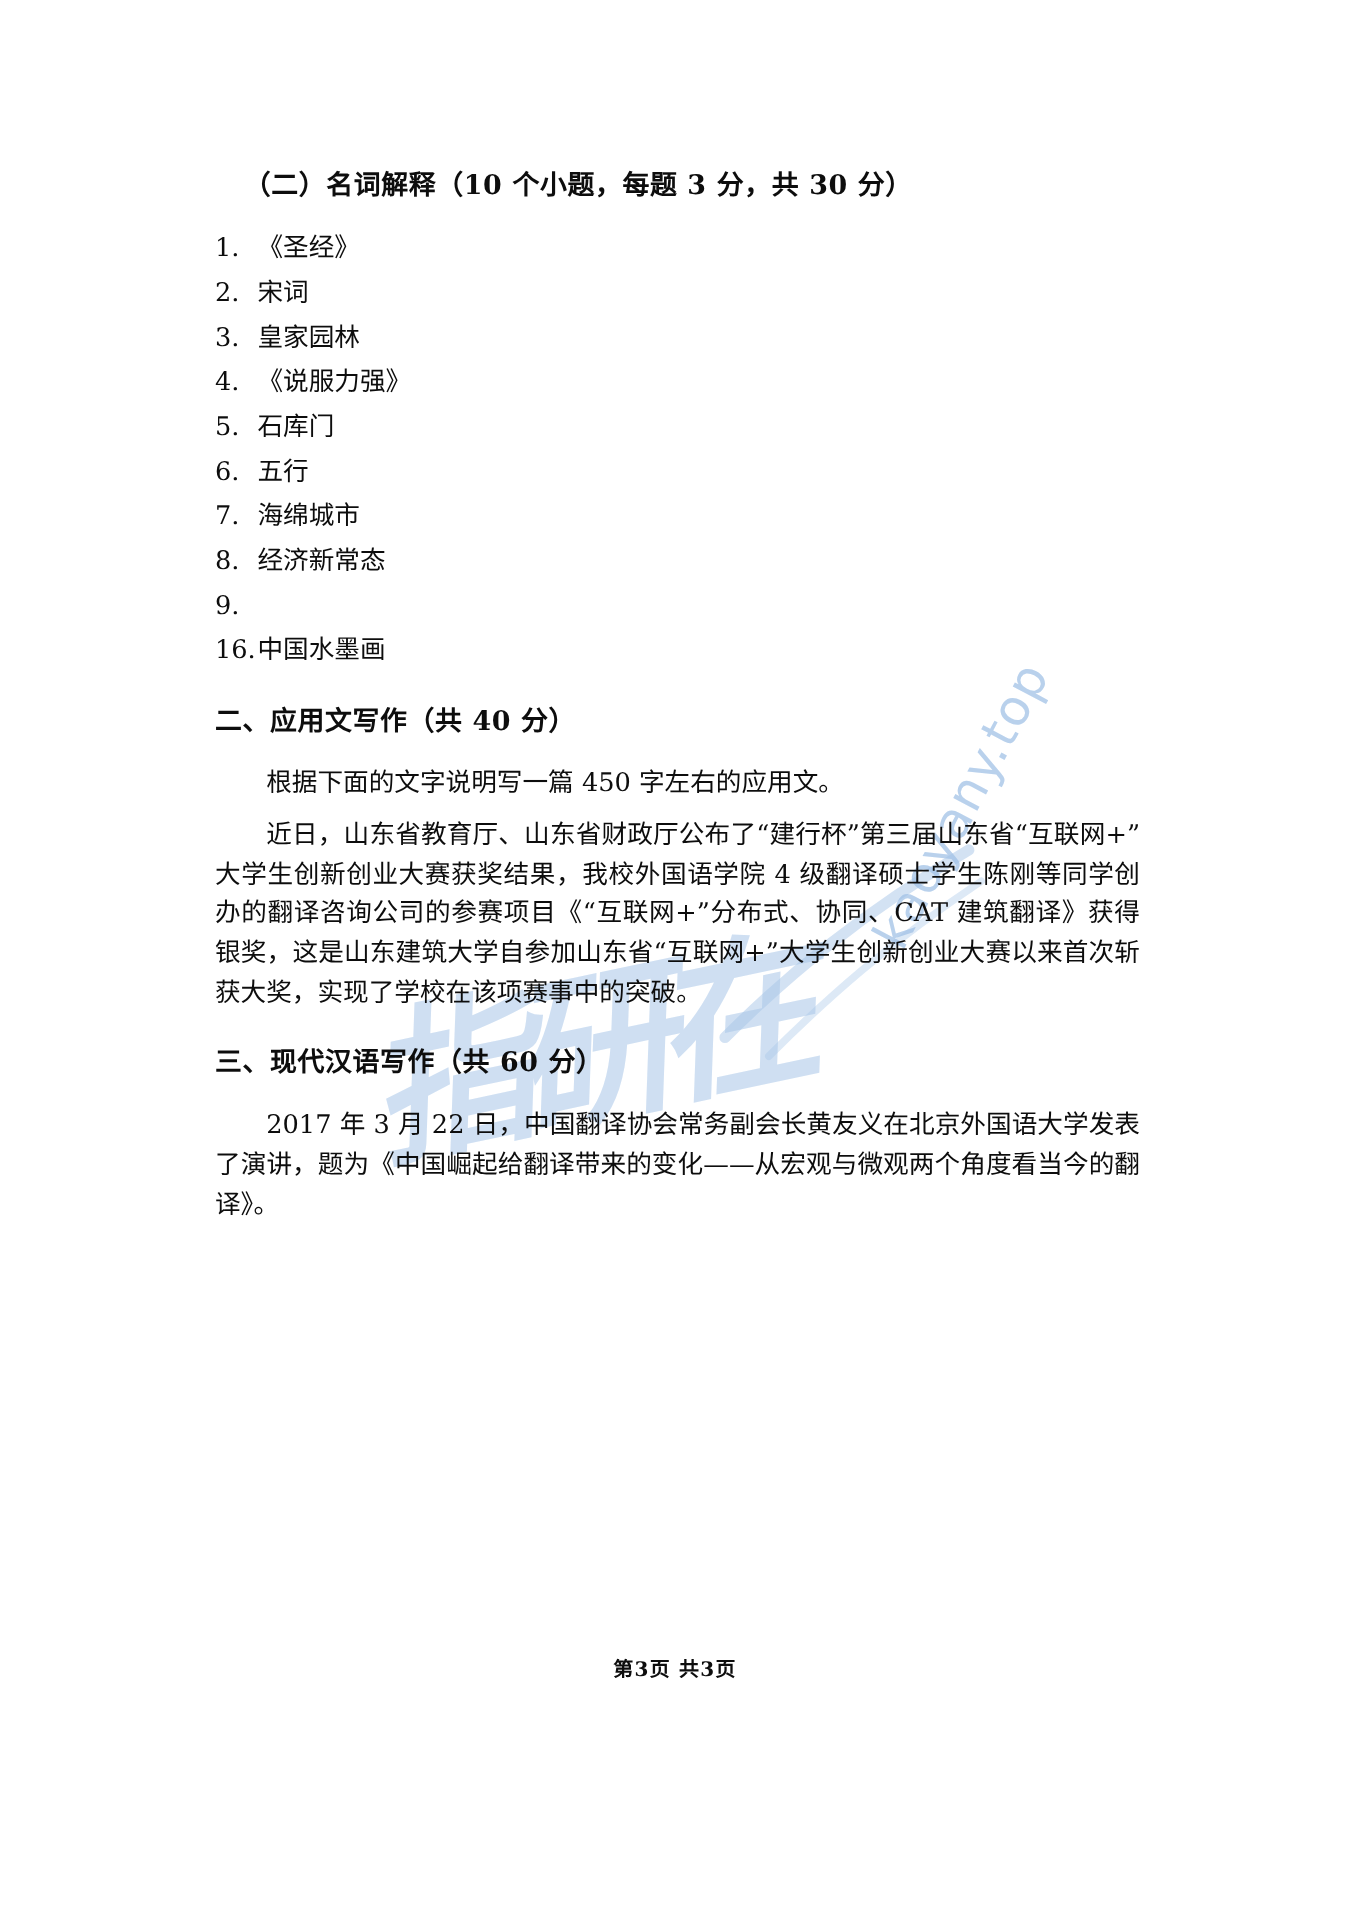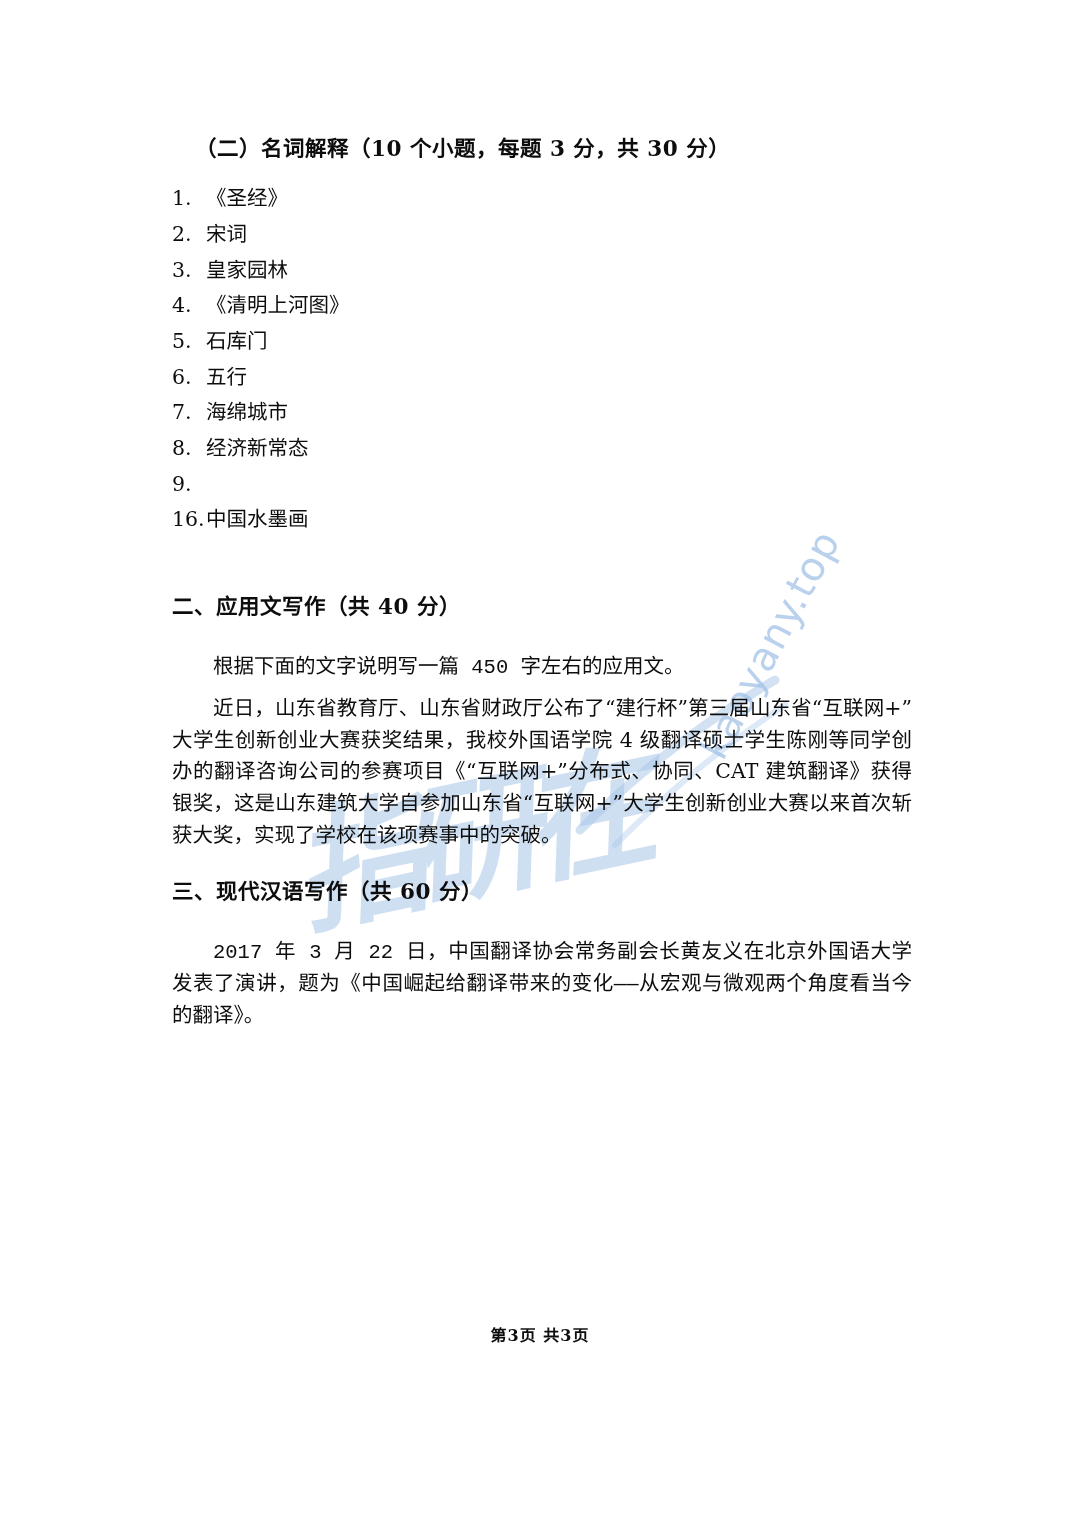--- a/index.html
+++ b/index.html
@@ -80,21 +80,21 @@
     line-height: 1.5;
     letter-spacing: 0.5px;
   }
 
   .heading-b {
     margin-top: 133px;
     margin-left: 23px;
   }
 
   .heading-two {
-    margin-top: 56px;
+    margin-top: 27px;
   }
 
   .heading-three {
     margin-top: 24px;
   }
 
   .term-list {
     list-style: none;
     margin: 18px 0 0 0;
     padding: 0;
@@ -118,22 +118,21 @@
   .para {
     font-size: 20.5px;
     line-height: 1.56;
     text-indent: 2em;
     margin: 9px 0 0 0;
     text-align: justify;
     text-justify: inter-character;
   }
 
   .para-first {
-    margin-top: 28px;
-    font-family: Liberation Mono, monospace;
+    margin-top: 16px;
   }
 
   #footer {
     position: absolute;
     left: 0;
     top: 1322px;
     width: 1080px;
     text-align: center;
     font-size: 16px;
     font-weight: 700;
@@ -167,21 +166,21 @@
         <li>
           <span class="term-num">2.</span>
           <span>宋词</span>
         </li>
         <li>
           <span class="term-num">3.</span>
           <span>皇家园林</span>
         </li>
         <li>
           <span class="term-num">4.</span>
-          <span>《清明上河图》</span>
+          <span>《说服力强》</span>
         </li>
         <li>
           <span class="term-num">5.</span>
           <span>石库门</span>
         </li>
         <li>
           <span class="term-num">6.</span>
           <span>五行</span>
         </li>
         <li>

